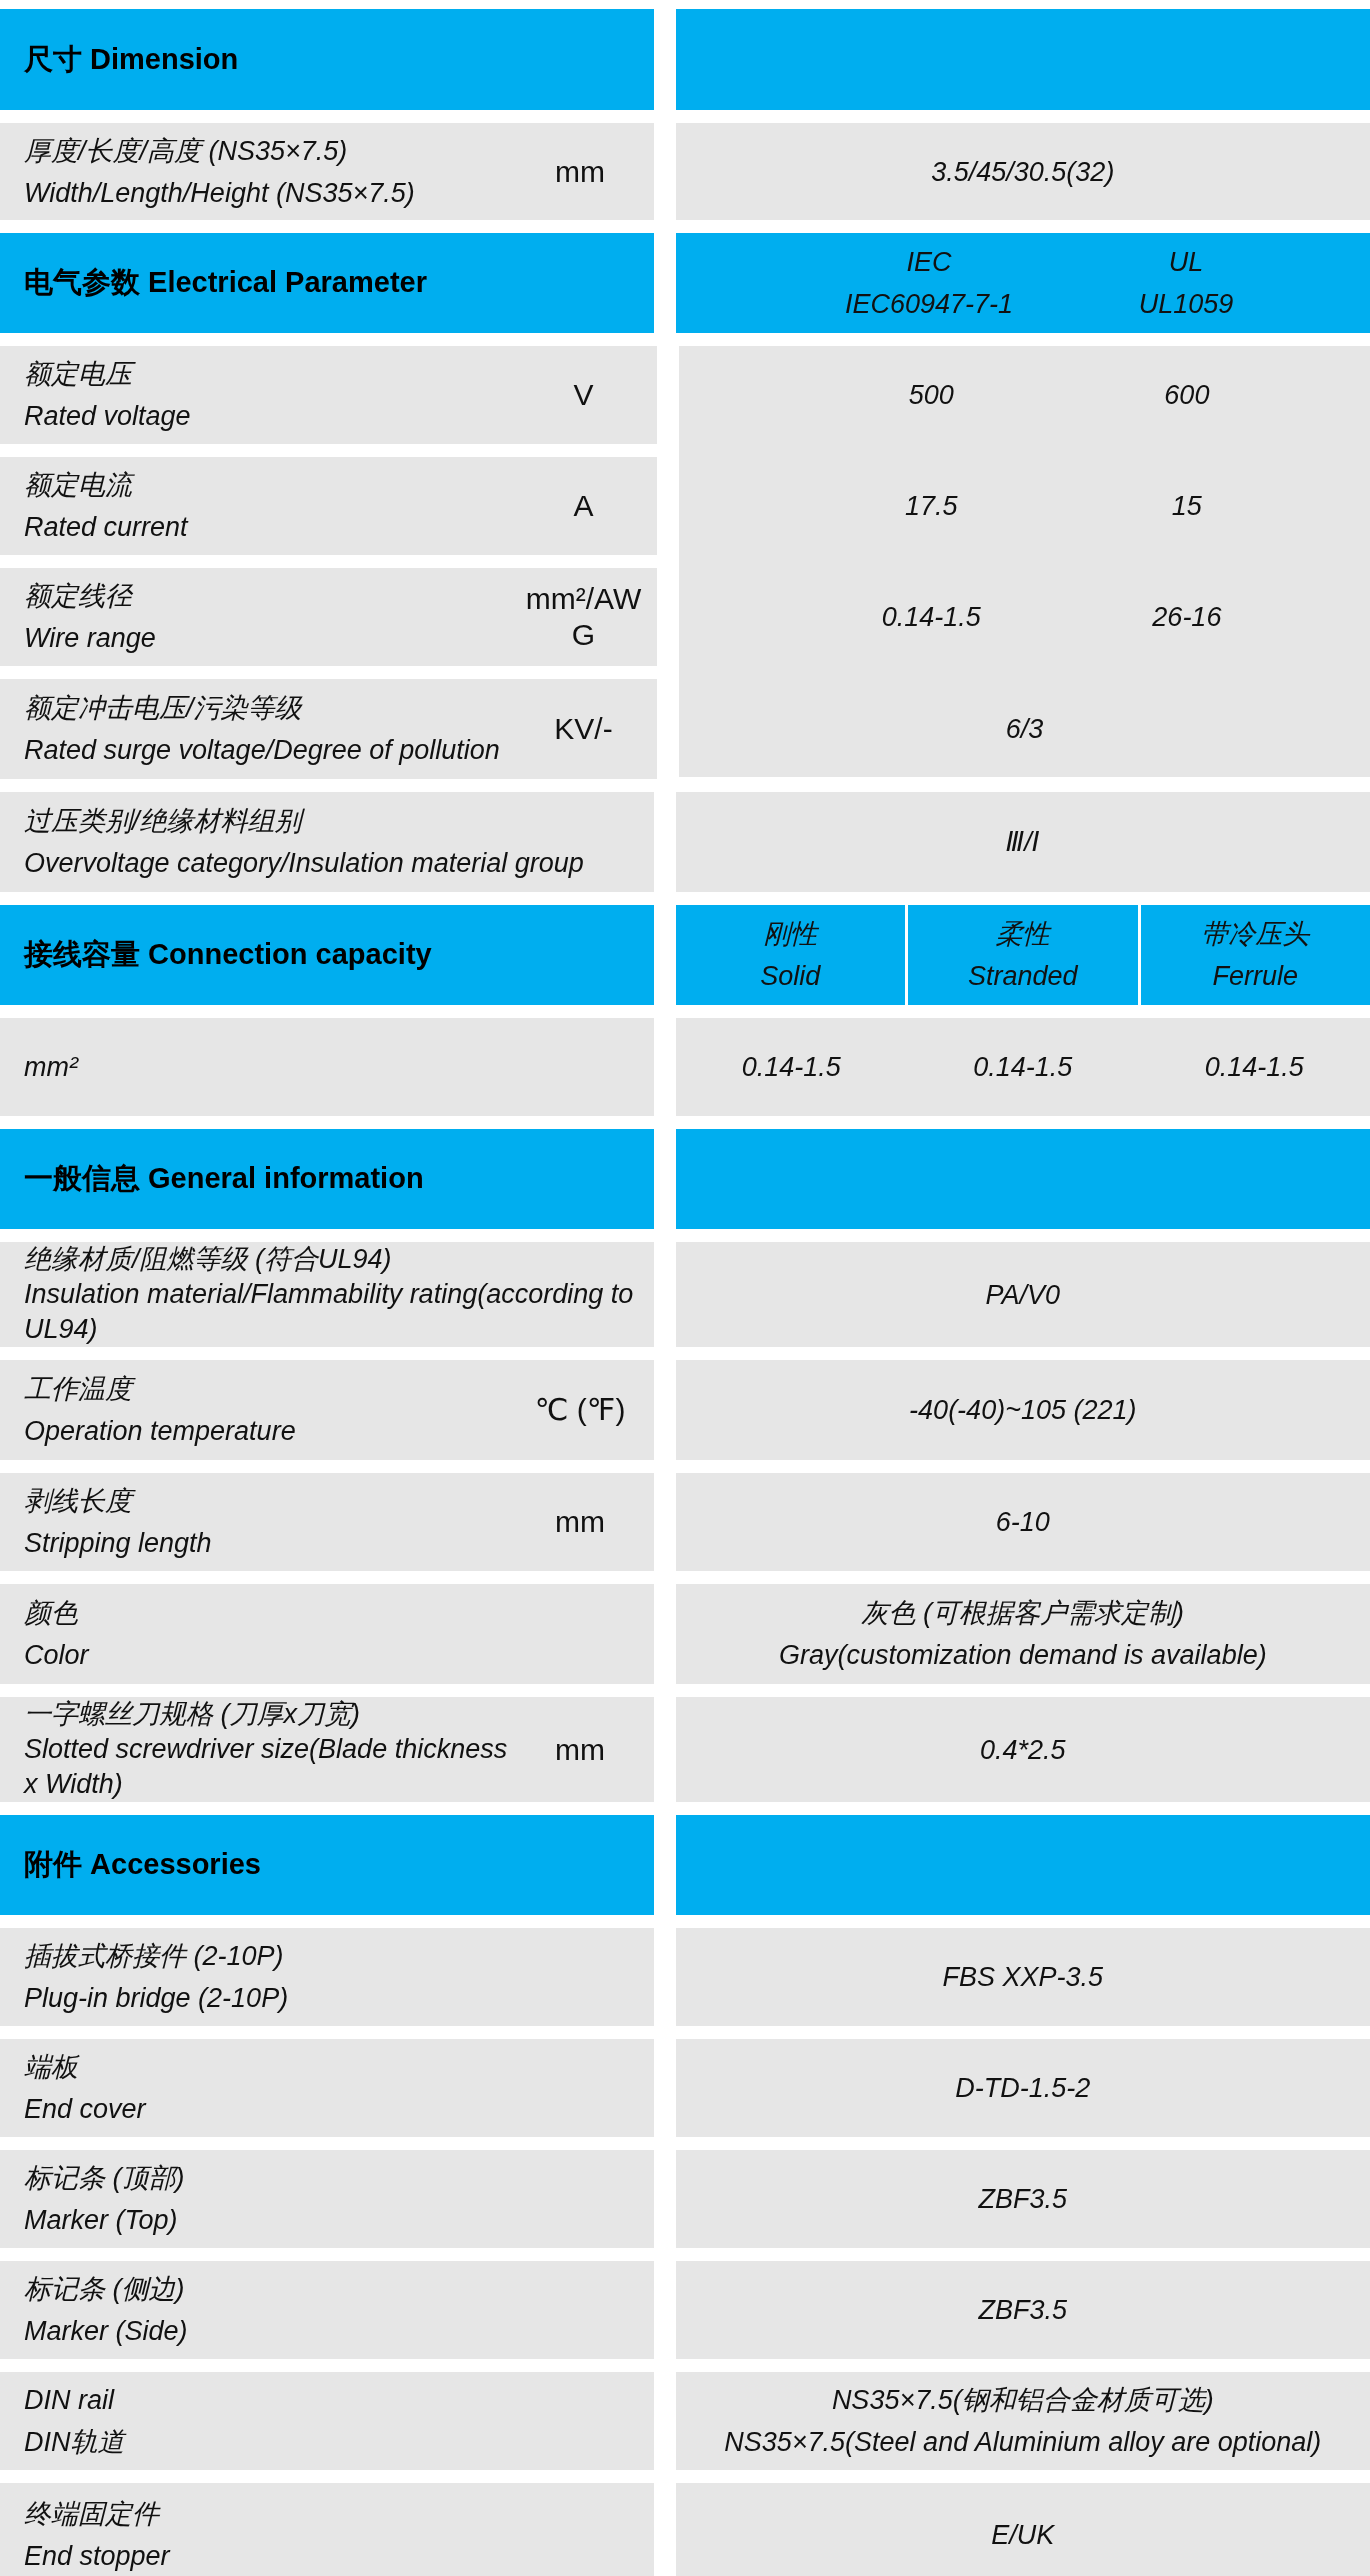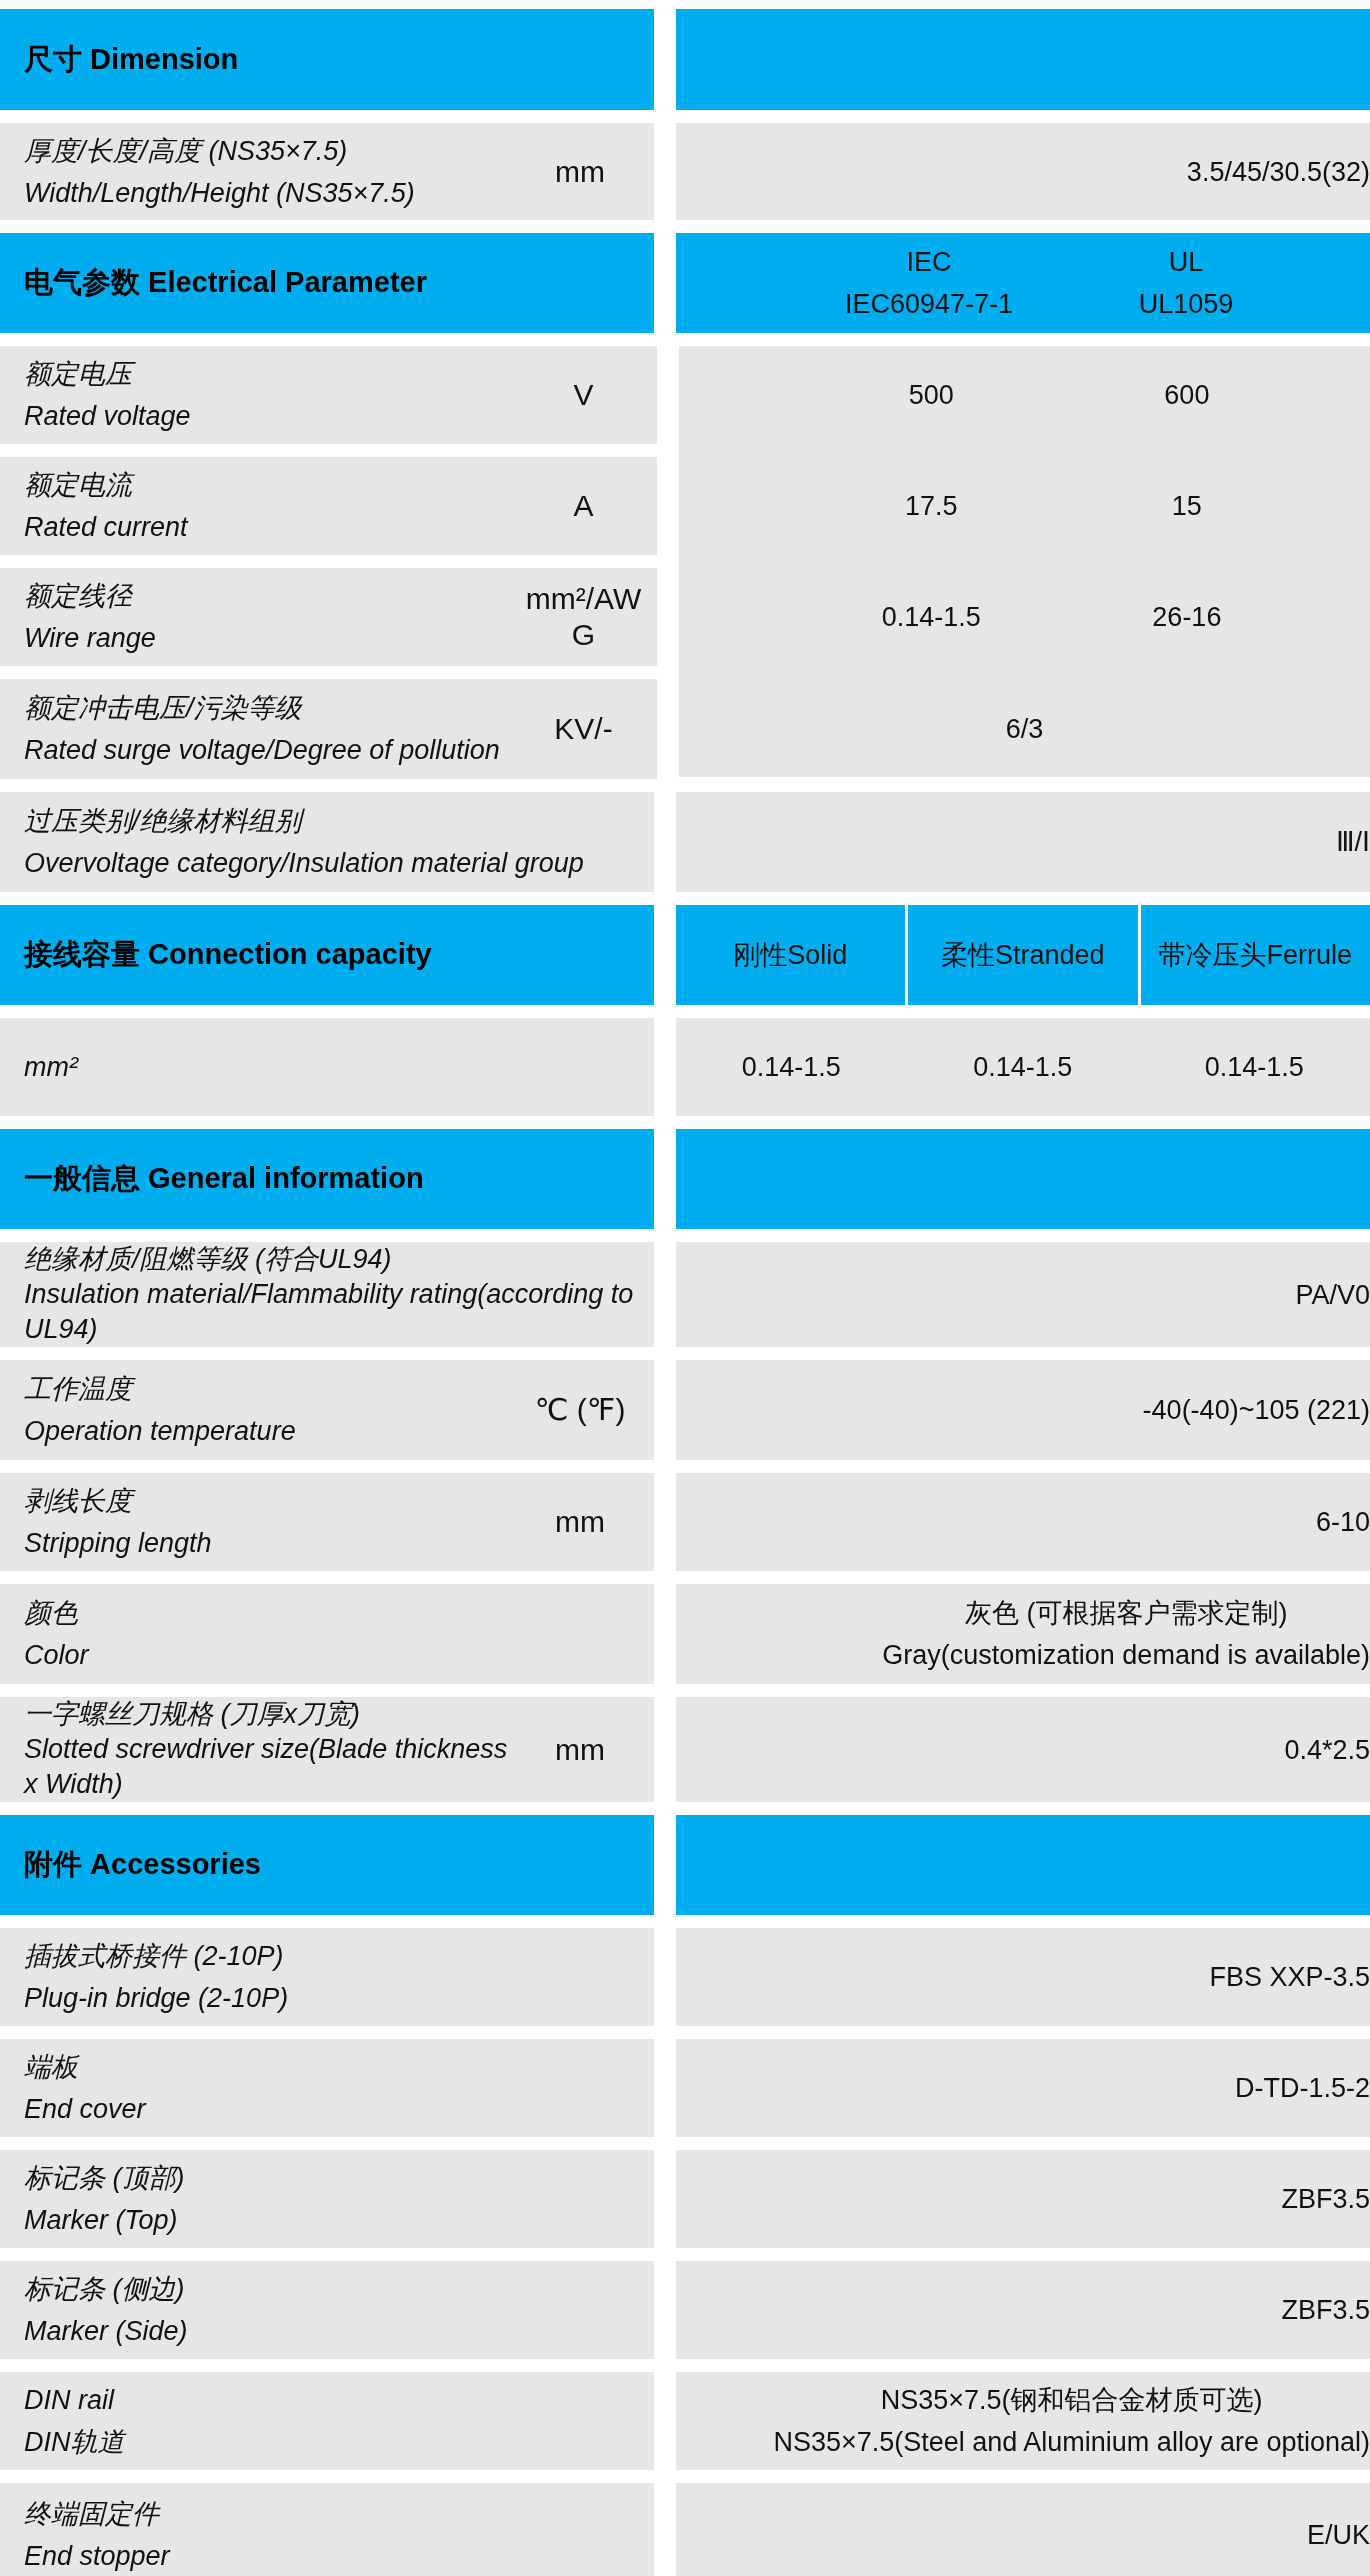--- a/index.html
+++ b/index.html
@@ -5,21 +5,21 @@
   html,body{margin:0;padding:0;}
   body{
     width:1370px;height:2576px;overflow:hidden;background:#fff;
     font-family:"Liberation Sans","DejaVu Sans",sans-serif;color:#111;
     padding-top:9px;box-sizing:border-box;
   }
   .band{display:flex;margin-bottom:13px;}
   .band.last{margin-bottom:0;}
   .lcell{width:657px;margin-right:22px;box-sizing:border-box;
          display:flex;align-items:center;}
-  .rcell{width:698px;box-sizing:border-box;display:flex;align-items:center;justify-content:flex-end;}
+  .rcell{width:698px;box-sizing:border-box;display:flex;align-items:center;justify-content:center;font-style:italic;}
   .gray{background:#E6E6E6;}
   .blue{background:#00AEEF;}
   .h97{height:97px}.h98{height:98px}.h100{height:100px}.h101{height:101px}
   .h104{height:104px}.h105{height:105px}.h433{height:431px}
   .hdr-title{font-weight:bold;font-size:29px;color:#000;padding-left:24px;}
   .label{flex:1;padding-left:24px;font-size:27px;line-height:42px;font-style:italic;}
   .tight .label{line-height:35px;}
   .unit{flex:0 0 131px;text-align:center;font-size:30px;line-height:36px;
         word-break:break-all;padding-right:8px;}
   .value{font-size:27px;line-height:42px;text-align:center;}
@@ -29,21 +29,21 @@
   .vrow.vh100{height:100px;}
   .vgap{height:13px;}
   .pos{position:absolute;top:50%;transform:translate(-50%,-50%);font-size:27px;white-space:nowrap;}
   .p1{left:36.5%}.p2{left:73.5%}.pc{left:50%}
   
   .rel{position:relative;}
   .hcol{position:absolute;top:50%;transform:translate(-50%,-50%);
         text-align:center;font-size:27px;line-height:42px;white-space:nowrap;}
   
   .conn3{display:flex;gap:3px;background:transparent;align-items:stretch;}
-  .c3{flex:1;background:#00AEEF;display:flex;flex-direction:row;
+  .c3{flex:1;background:#00AEEF;display:flex;flex-direction:column;
       align-items:center;justify-content:center;font-size:27px;line-height:42px;}
   .thirds{display:flex;}
   .t3{flex:1;text-align:center;font-size:27px;}
 </style>
 </head>
 <body>
 
 <div class="band">
   <div class="lcell blue h101">
     <span class="hdr-title">尺寸 Dimension</span>

